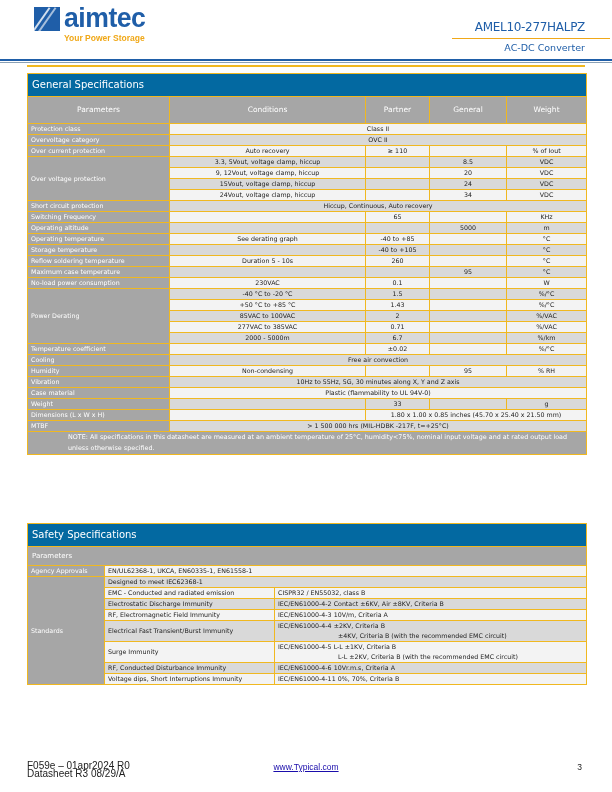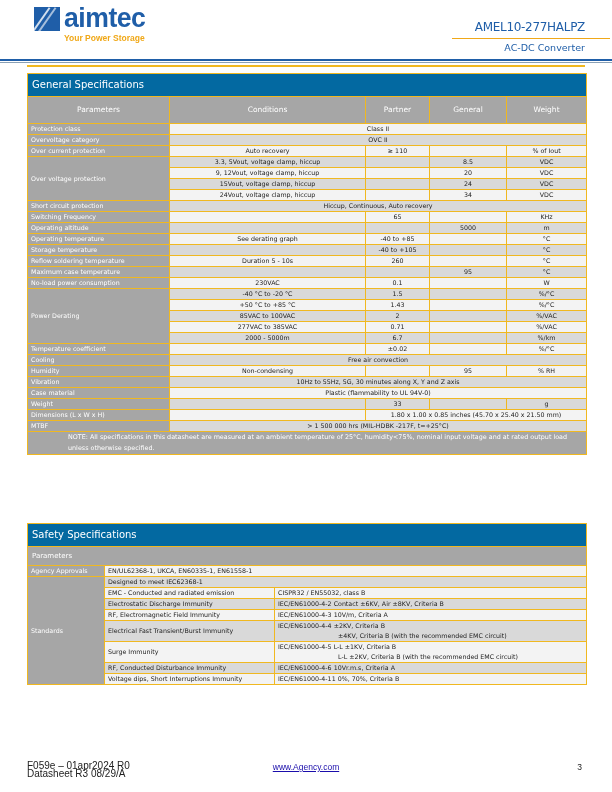--- a/index.html
+++ b/index.html
@@ -296,14 +296,14 @@
     <td class="l w">Voltage dips, Short Interruptions Immunity</td>
     <td class="l w">IEC/EN61000-4-11 0%, 70%, Criteria B</td>
   </tr>
 </tbody>
   </table>
 
 <div class="footer-left">
   <div>F059e – 01apr2024 R0</div>
   <div>Datasheet R3 08/29/A</div>
 </div>
-<div class="footer-link"><span>www.Agency.com</span></div>
+<div class="footer-link"><span>www.Typical.com</span></div>
 <div class="footer-page">3</div>
 
 </body></html>

